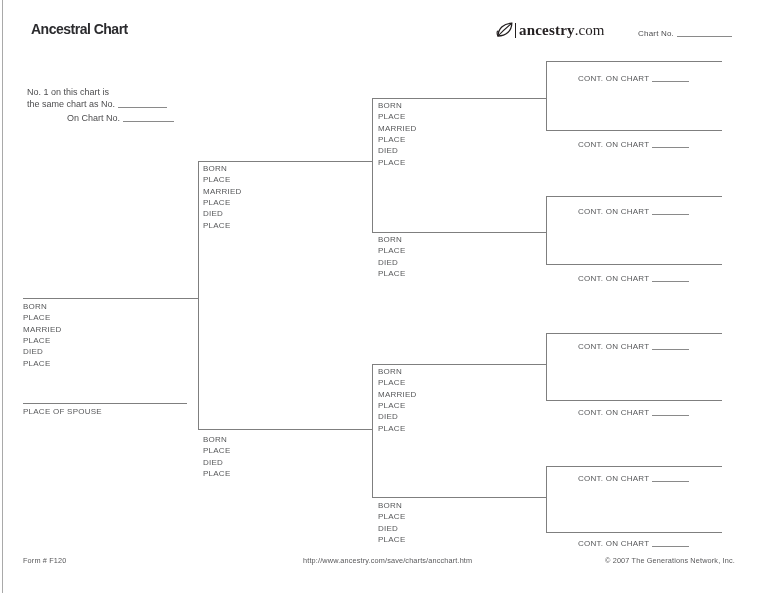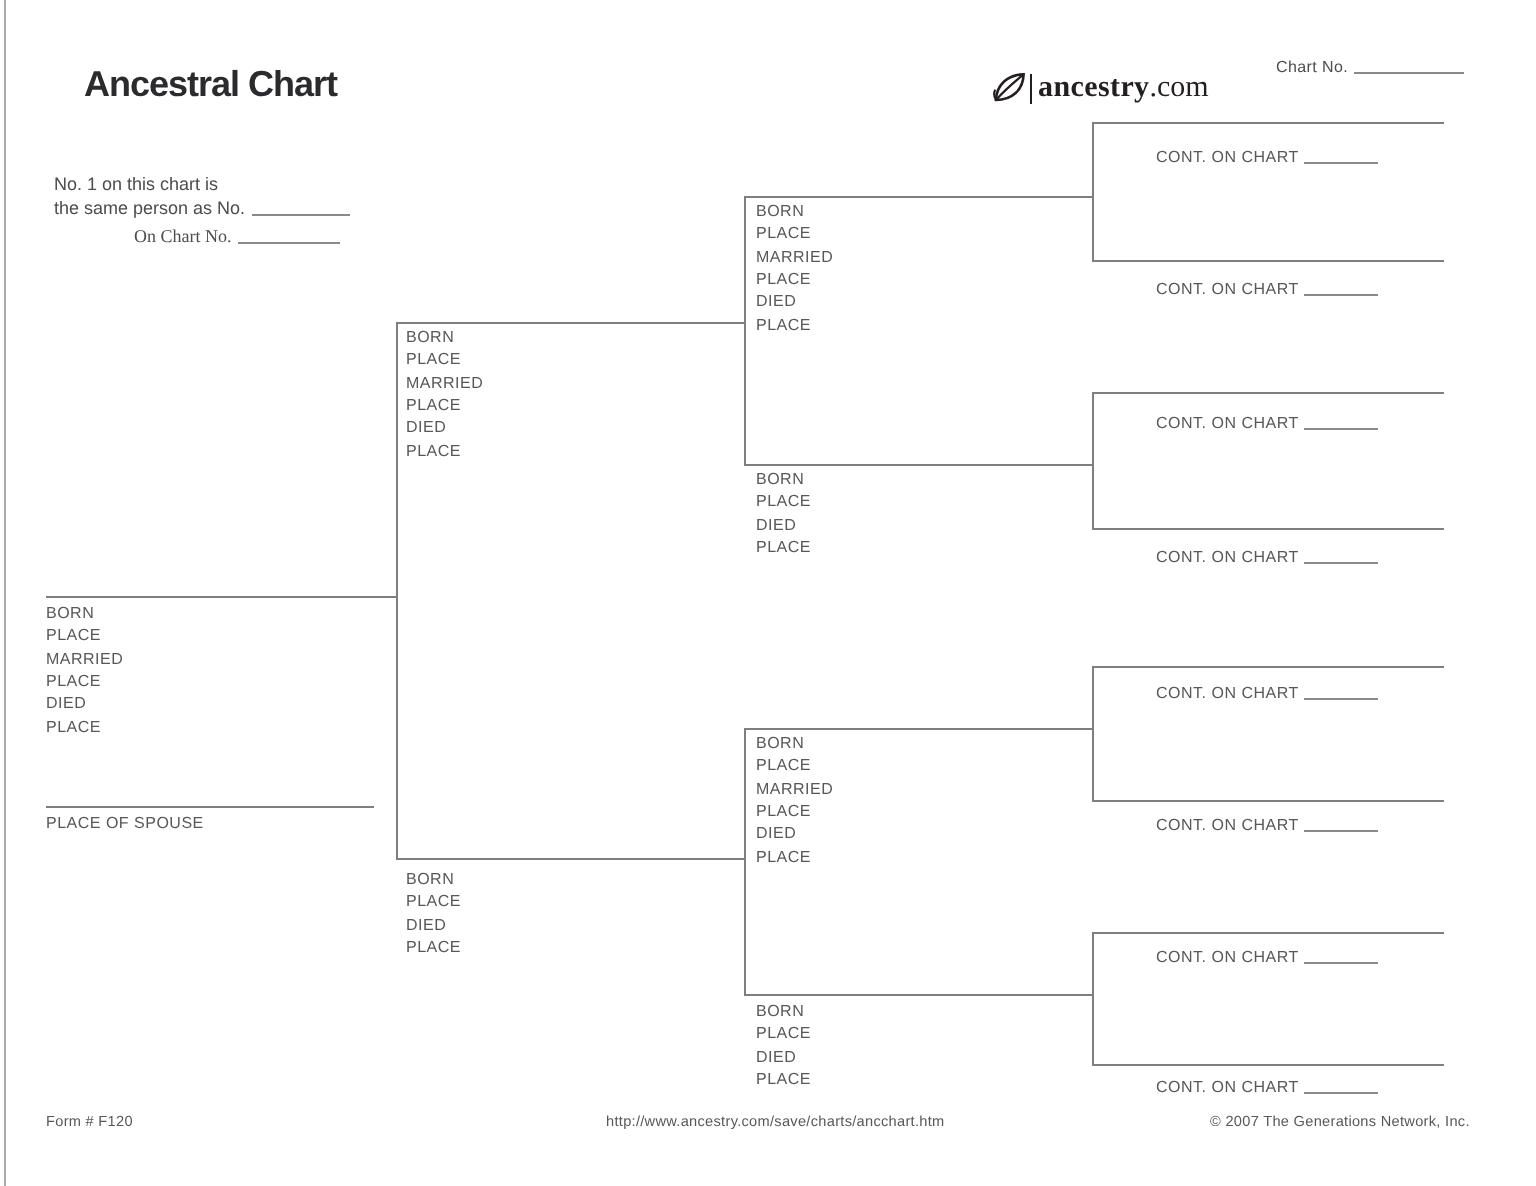--- a/index.html
+++ b/index.html
@@ -13,30 +13,30 @@
   }
   html,body{margin:0;padding:0;background:#fff;}
   .page{
     position:relative;width:768px;height:593px;background:#ffffff;
     font-family:"Liberation Sans",sans-serif;overflow:hidden;
   }
   .page-edge{position:absolute;left:2px;top:0;width:1px;height:593px;background:#a9a9a9;}
   .hline{position:absolute;height:1px;background:var(--line);}
   .vline{position:absolute;width:1px;background:var(--line);}
   .title{
-    position:absolute;left:28px;top:18px;margin:14px;
-    font-size:18px;font-weight:700;letter-spacing:-0.5px;color:var(--title);
+    position:absolute;left:28px;top:18px;margin:3px;
+    font-size:14px;font-weight:700;letter-spacing:-0.5px;color:var(--title);
   }
-  .logo{position:absolute;left:496px;top:35px;display:flex;align-items:center;height:18px;}
+  .logo{position:absolute;left:496px;top:21px;display:flex;align-items:center;height:18px;}
   .logo-bar{display:inline-block;width:1px;height:15px;background:var(--logo);margin:0 3px 0 2px;}
   .brand{font-family:"Liberation Serif",serif;font-size:15px;color:var(--logo);line-height:18px;}
   .brand b{font-weight:700;letter-spacing:0.2px;}
   .chart-no{position:absolute;left:638px;top:28px;font-size:8px;color:var(--muted);letter-spacing:0.2px;}
   .intro{position:absolute;left:27px;top:86px;font-size:9px;line-height:12px;color:var(--muted);}
-  .intro2{position:absolute;left:67px;top:113px;font-size:9px;color:var(--muted);font-family:Liberation Serif, serif;}
+  .intro2{position:absolute;left:67px;top:113px;font-size:9px;color:var(--muted);}
   .fields{
     position:absolute;display:flex;flex-direction:column;
     font-size:8px;line-height:11.35px;letter-spacing:0.25px;color:var(--label);
   }
   .spouse{position:absolute;left:23px;top:407px;font-size:8px;letter-spacing:0.25px;color:var(--label);}
   .cont{
     position:absolute;right:20px;width:170px;text-align:left;
     font-size:8px;letter-spacing:0.25px;color:var(--label);
   }
   .blank{display:inline-block;border-bottom:1px solid var(--blank);height:8px;vertical-align:-1px;margin-left:3px;}
@@ -67,21 +67,21 @@
     <span class="logo-bar"></span>
     <span class="brand"><b>ancestry</b><span>.com</span></span>
   </div>
 
   <div class="chart-no">
     <span>Chart No.</span><span class="blank w-chartno"></span>
   </div>
 
   <div class="intro">
     <div>No. 1 on this chart is</div>
-    <div><span>the same person as No.</span><span class="blank w-sameperson"></span></div>
+    <div><span>the same chart as No.</span><span class="blank w-sameperson"></span></div>
   </div>
   <div class="intro2">
     <span>On Chart No.</span><span class="blank w-onchart"></span>
   </div>
 
   <div class="hline" style="left:23px;top:298px;width:175px;"></div>
   <div class="hline" style="left:23px;top:403px;width:164px;"></div>
 
   <div class="vline" style="left:198px;top:161px;height:269px;"></div>
   <div class="hline" style="left:198px;top:161px;width:174px;"></div>

